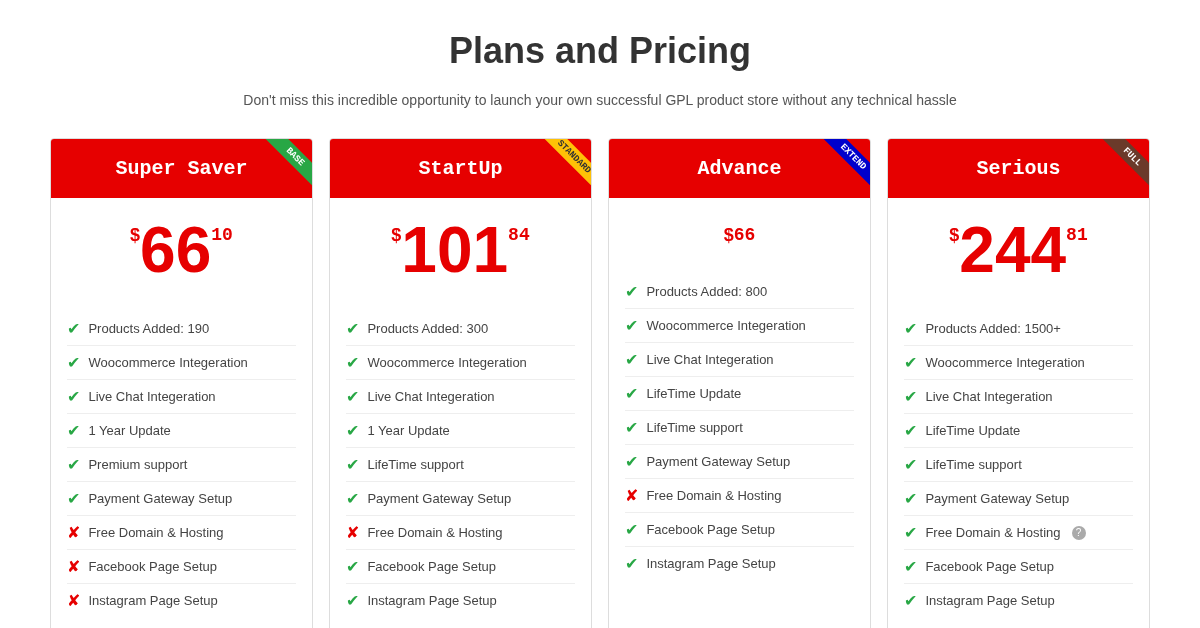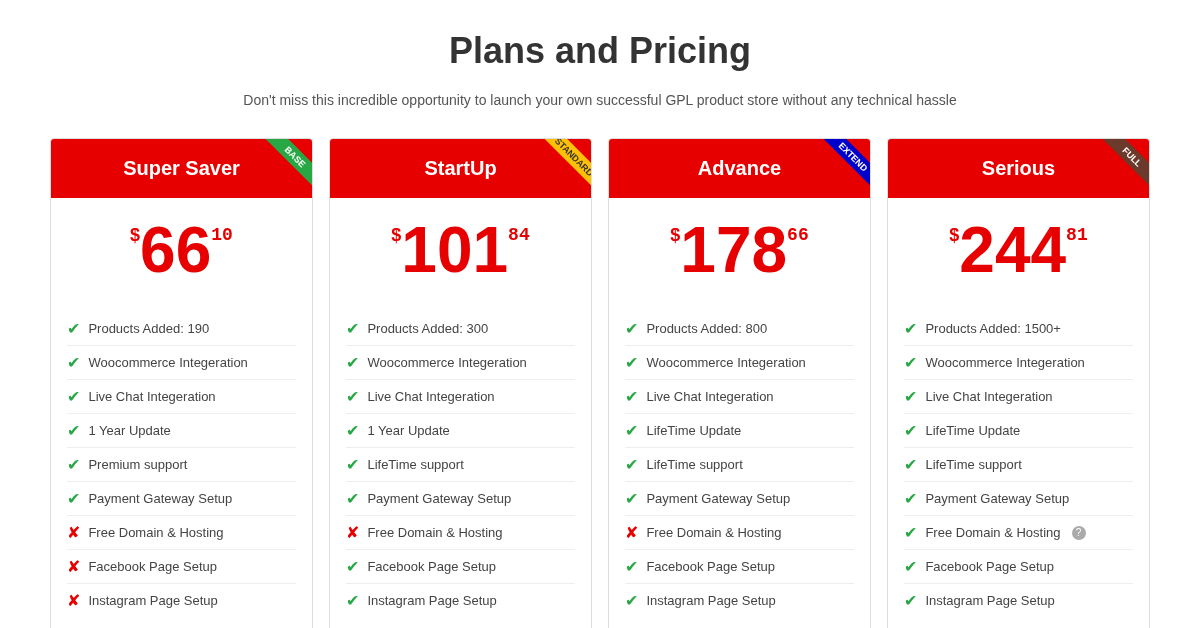--- a/index.html
+++ b/index.html
@@ -45,20 +45,21 @@
     }
     .plan-header {
       background: #e60000;
       color: #fff;
       text-align: center;
       padding: 18px 10px;
       font-size: 20px;
       font-weight: bold;
       position: relative;
       overflow: hidden;
+      font-family: Liberation Mono, monospace;
     }
     .plan-badge {
       position: absolute;
       top: 0;
       right: 0;
       width: 60px;
       height: 60px;
       overflow: hidden;
     }
     .plan-badge-inner {
@@ -253,21 +254,20 @@
         </div>
       </div>
       <div class="plan-footer"></div>
     </div>
     <div class="plan-card">
       <div class="plan-header">Advance<div class="plan-badge">
           <div class="plan-badge-inner badge-extend">EXTEND</div>
         </div></div>
       <div class="plan-price"><div class="price-display">
           <span class="price-dollar">$</span>
-          <span class="price-main">178</span>
           <span class="price-cents">66</span>
         </div></div>
       <div class="plan-features">
         <div class="feature-item">
           <span class="icon-check">✔</span>
           <span>Products Added: 800</span>
         </div>
         <div class="feature-item">
           <span class="icon-check">✔</span>
           <span>Woocommerce Integeration</span>

